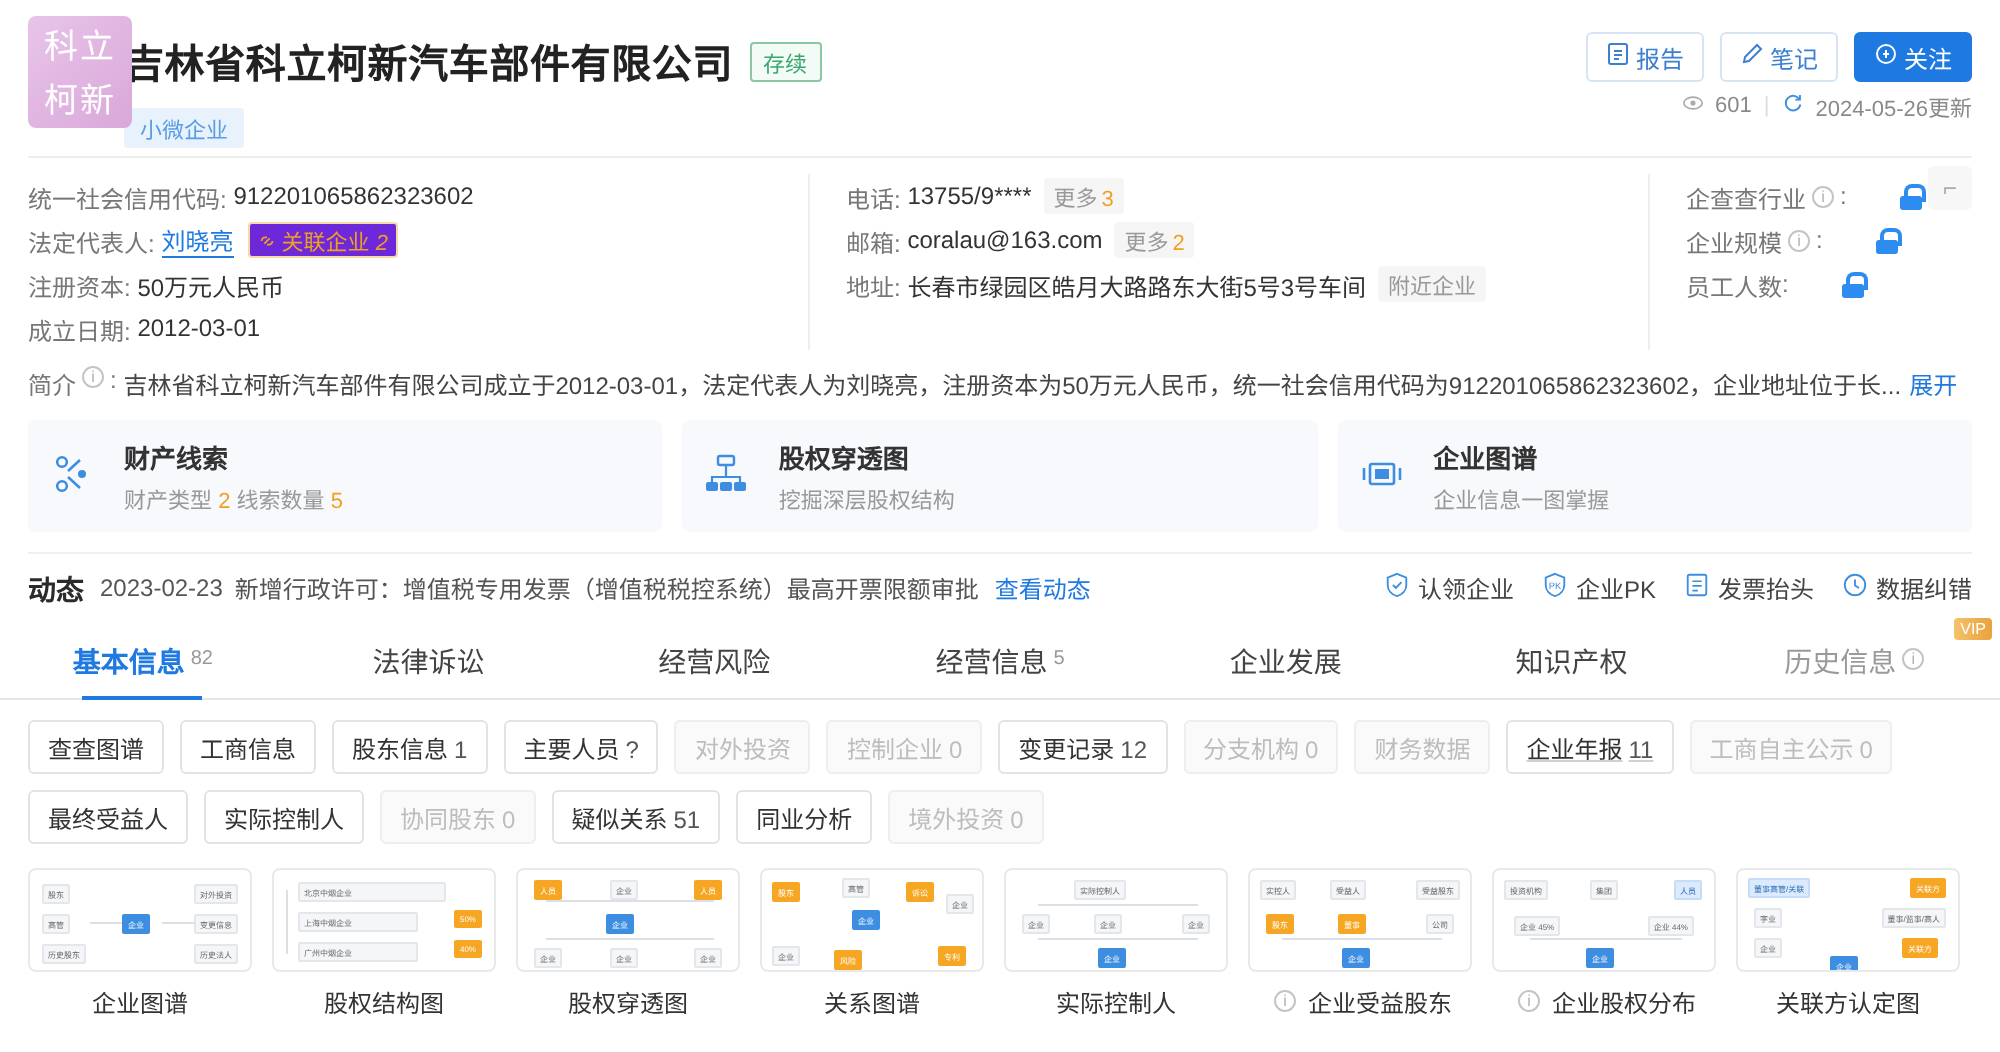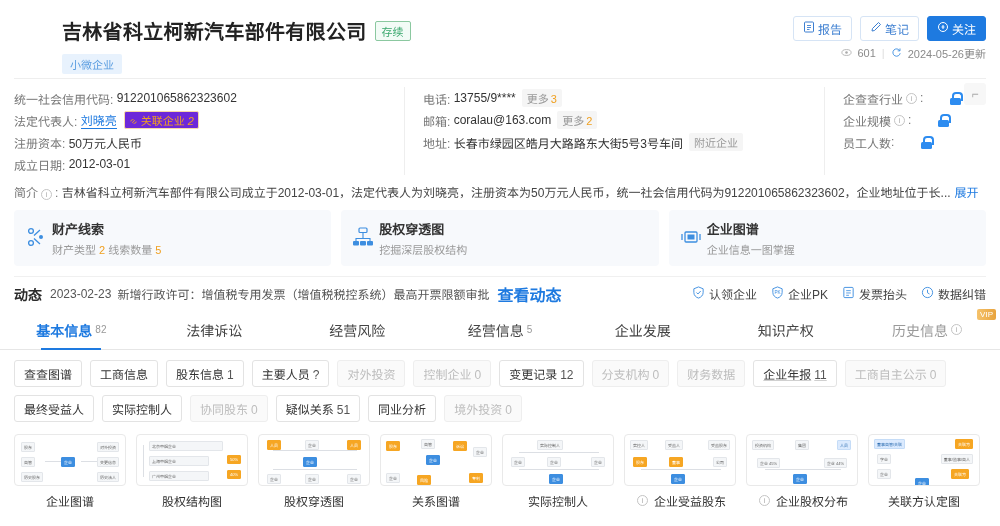--- a/index.html
+++ b/index.html
@@ -103,45 +103,45 @@
   }
   .corner-btn {
     position:absolute; right:0; top:-4px; width: 22px; height: 22px;
     background:#f7f7f7; border-radius:3px; color:#aaa; font-size:12px;
     text-align:center; line-height:22px; cursor:pointer;
   }
 
   
   .summary {
     margin: 4px 14px 0 14px; font-size: 12px; color: #444;
-    display: flex; align-items: flex-end; white-space: nowrap; overflow: hidden;
+    display: flex; align-items: flex-start; white-space: nowrap; overflow: hidden;
   }
   .summary .lbl { color:#777; }
   .summary .txt { color:#444; }
   .summary .expand { color:#1e7ae0; margin-left: 4px; cursor:pointer; }
 
   
   .feature-row { display: flex; gap: 10px; margin: 10px 14px 0 14px; }
   .fcard {
     flex: 1; background: #f7f9fc; border-radius: 4px;
-    padding: 9px 10px; display: flex; align-items: center; gap: 4px; cursor: pointer;
+    padding: 9px 10px; display: flex; align-items: center; gap: 14px; cursor: pointer;
   }
   .fcard .ftxt .ft { font-size: 13px; color: #333; font-weight: bold; }
   .fcard .ftxt .fs { font-size: 11px; color: #999; margin-top: 3px; }
   .fcard .fs em { font-style: normal; color: #f0a020; }
 
   
   .dyn-row {
     margin: 10px 14px 0 14px; padding-top: 8px; border-top: 1px solid #f0f0f0;
     display: flex; align-items: center; height: 26px; white-space: nowrap;
   }
   .dyn-title { font-size: 14px; font-weight: bold; color: #2b2b2b; margin-right: 8px; }
   .dyn-date { font-size: 12px; color: #555; margin-right: 6px; }
   .dyn-text { font-size: 12px; color: #555; }
-  .dyn-link { font-size: 16px; color: #1e7ae0; margin-left: 8px; cursor: pointer; font-weight: bold; }
+  .dyn-link { font-size: 12px; color: #1e7ae0; margin-left: 8px; cursor: pointer; }
   .dyn-actions { margin-left: auto; display: flex; align-items: center; gap: 14px; }
   .dyn-act { display: flex; align-items: center; gap: 4px; font-size: 12px; color: #444; cursor: pointer; }
 
   
   .tabbar {
     margin-top: 8px; border-bottom: 1px solid #e6e6e6; background:#fff;
     display: flex; height: 40px; position: relative;
   }
   .tab {
     flex: 1; display: flex; align-items: center; justify-content: center;
@@ -189,20 +189,24 @@
   .node.orange { background:#f6a623; color:#fff; border-color:#f6a623; }
   .node.lb { background:#dbeafe; color:#2b6cb0; border-color:#c5dcf7; }
   .ln { position:absolute; background:#dcdfe4; }
 </style>
 </head>
 <body>
 
 <div class="page">
 
   <div class="header">
+    <div class="logo">
+      <span>科立</span>
+      <span>柯新</span>
+    </div>
     <div class="title-wrap">
       <div class="title-row">
         <div class="company-name">吉林省科立柯新汽车部件有限公司</div>
         <div class="status-badge">存续</div>
       </div>
       <div class="tag-row">
         <span class="blue-tag">小微企业</span>
       </div>
     </div>
 

